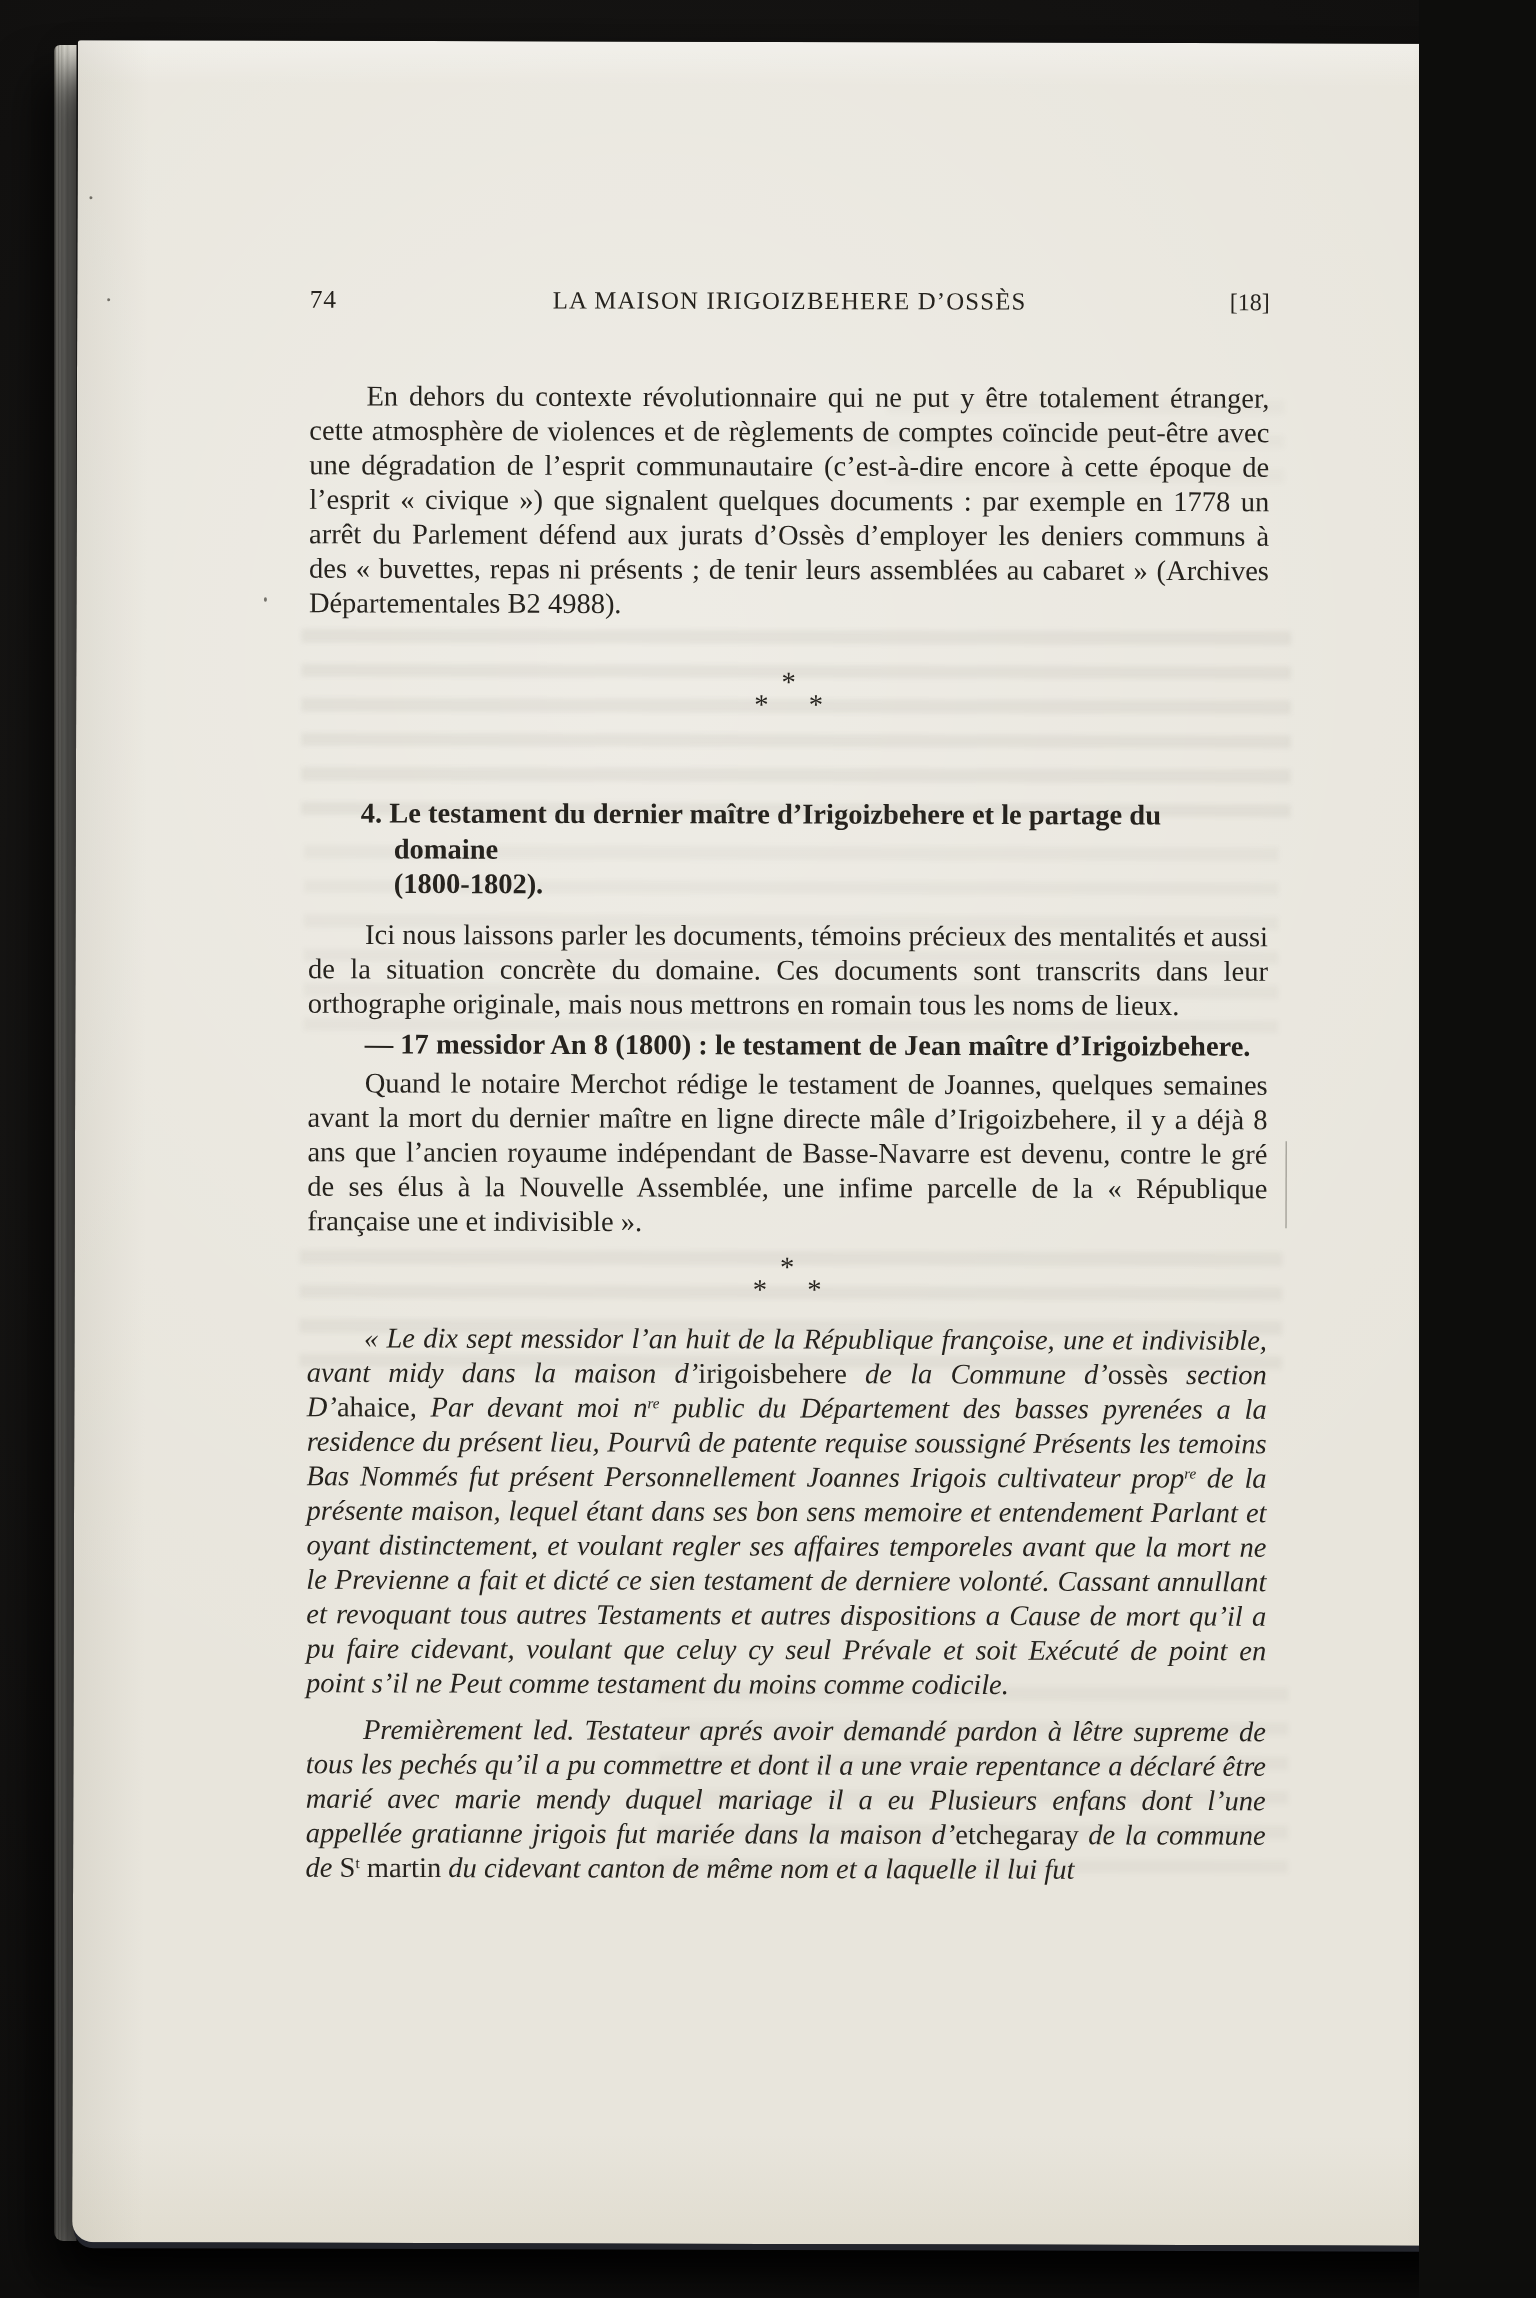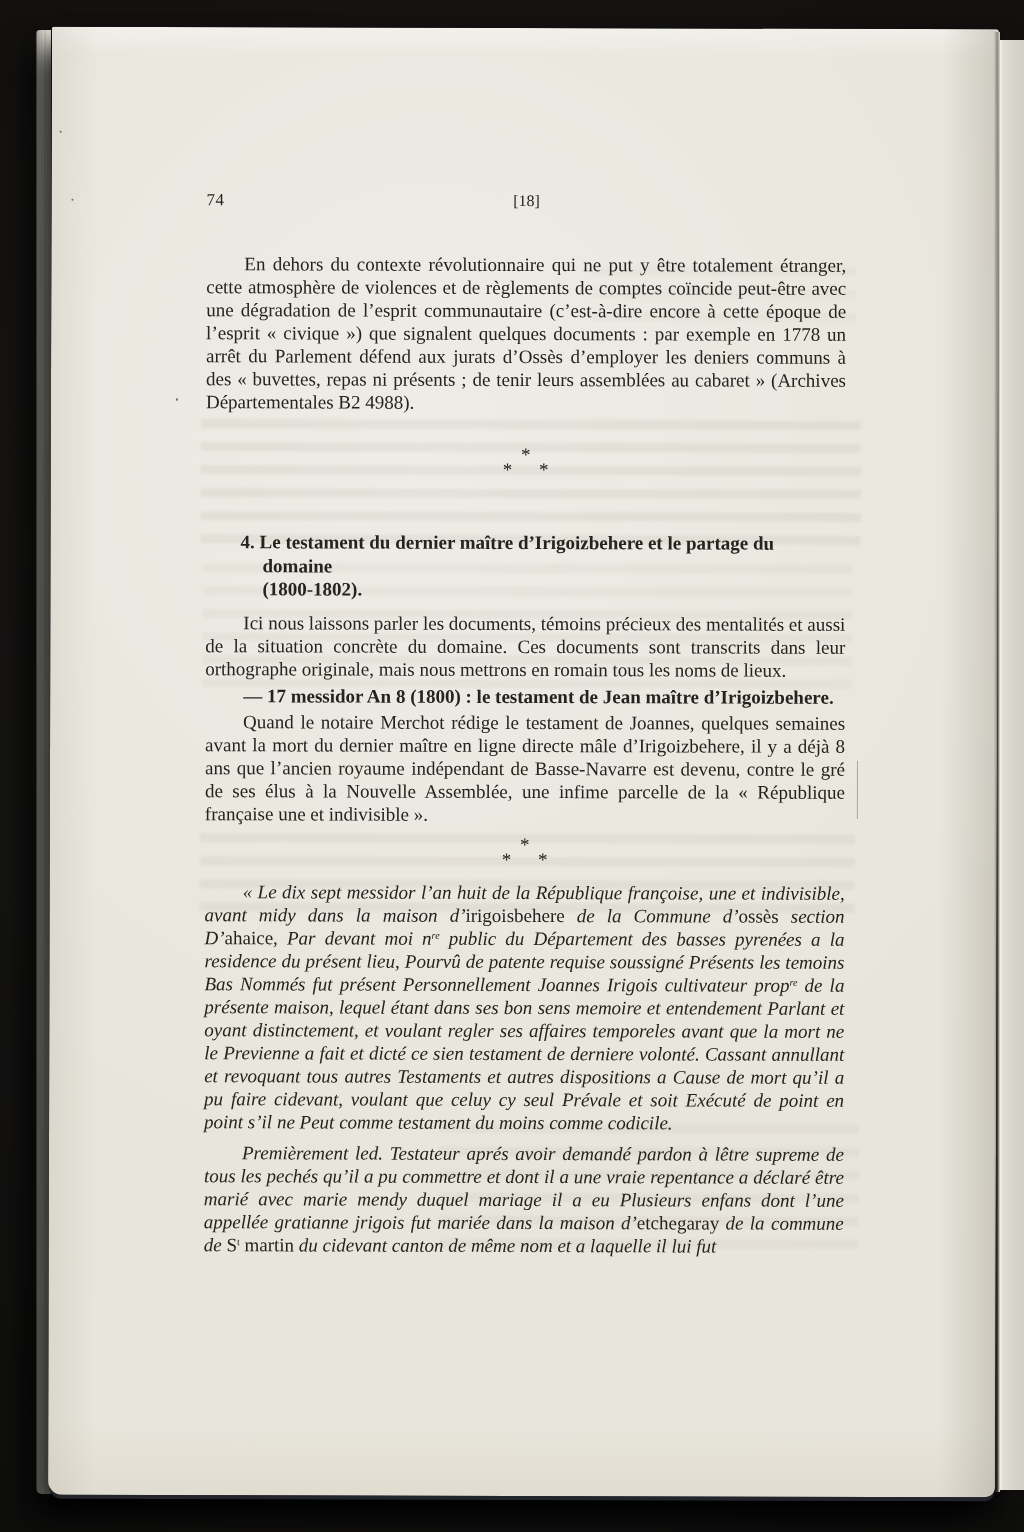--- a/index.html
+++ b/index.html
@@ -4,21 +4,21 @@
 <title>Scanned book page</title>
 <style>
   html,body{margin:0;padding:0;}
   body{
     width:1024px;height:1532px;
     background:#0d0d0c;
     font-family:"Liberation Serif","DejaVu Serif",serif;
     overflow:hidden;
   }
   .canvas{
-    position:relative;width:1024px;height:1532px;
+    position:relative;width:946px;height:1532px;
     background:
       radial-gradient(130% 90% at 50% 42%, #1c1b19 0%, #121110 55%, #0a0a09 100%);
     overflow:hidden;
   }
   
   .edge-stack{
     position:absolute;left:36px;top:30px;width:15px;height:1464px;
     background:linear-gradient(to right,
       #4f4d47 0px,#8f8d85 1px,#d6d4cb 2px,#aeaca3 3px,
       #dedcd3 4px,#c2c0b7 5px,#e4e2d9 7px,#cfcdc4 9px,
@@ -120,20 +120,21 @@
     <div class="ghost g4" data-name="bleed-through"></div>
     <div class="speck s1" data-name="paper-speck"></div>
     <div class="speck s2" data-name="paper-speck"></div>
     <div class="speck s3" data-name="paper-speck"></div>
     <div class="speck s4" data-name="paper-speck"></div>
     <div class="scratch" data-name="scan-scratch"></div>
 
     <div class="text-col" data-name="text-column">
       <div class="running-header" data-name="running-header">
         <span class="rh-left" data-name="page-number">74</span>
+        <span class="rh-center" data-name="running-title">LA MAISON IRIGOIZBEHERE D’OSSÈS</span>
         <span class="rh-right" data-name="margin-reference">[18]</span>
       </div>
       <div id="blocks" data-name="page-body">
           <p class="para" data-name="paragraph-context">En dehors du contexte révolutionnaire qui ne put y être totalement étranger, cette atmosphère de violences et de règlements de comptes coïncide peut-être avec une dégradation de l’esprit communautaire (c’est-à-dire encore à cette époque de l’esprit « civique ») que signalent quelques documents : par exemple en 1778 un arrêt du Parlement défend aux jurats d’Ossès d’employer les deniers communs à des « buvettes, repas ni présents ; de tenir leurs assemblées au cabaret » (Archives Départementales B2 4988).</p>
           <div class="asterism" data-name="asterism-1">
             <span class="top" data-name="asterisk-glyph">*</span>
             <span class="bottom" data-name="asterisk-glyph-row">* *</span>
           </div>
           <p class="heading" data-name="section-heading">4. Le testament du dernier maître d’Irigoizbehere et le partage du domaine<br>(1800-1802).</p>
           <p class="para" data-name="paragraph-transcripts">Ici nous laissons parler les documents, témoins précieux des mentalités et aussi de la situation concrète du domaine. Ces documents sont transcrits dans leur orthographe originale, mais nous mettrons en romain tous les noms de lieux.</p>

